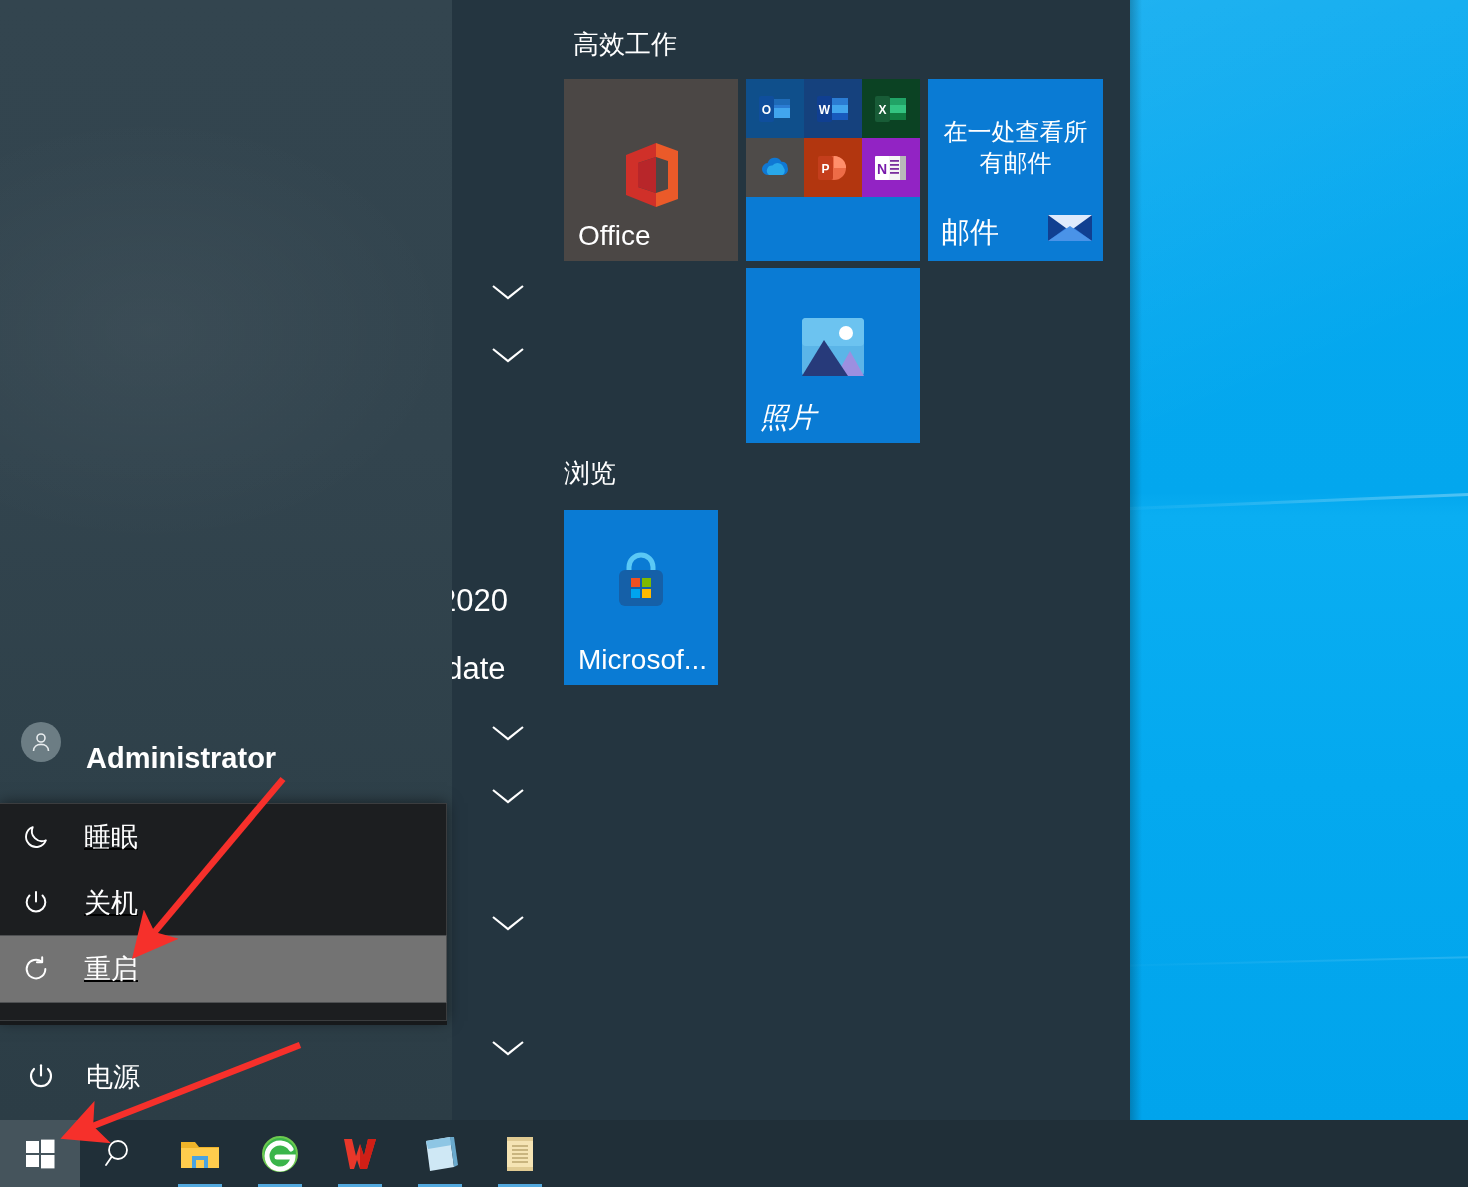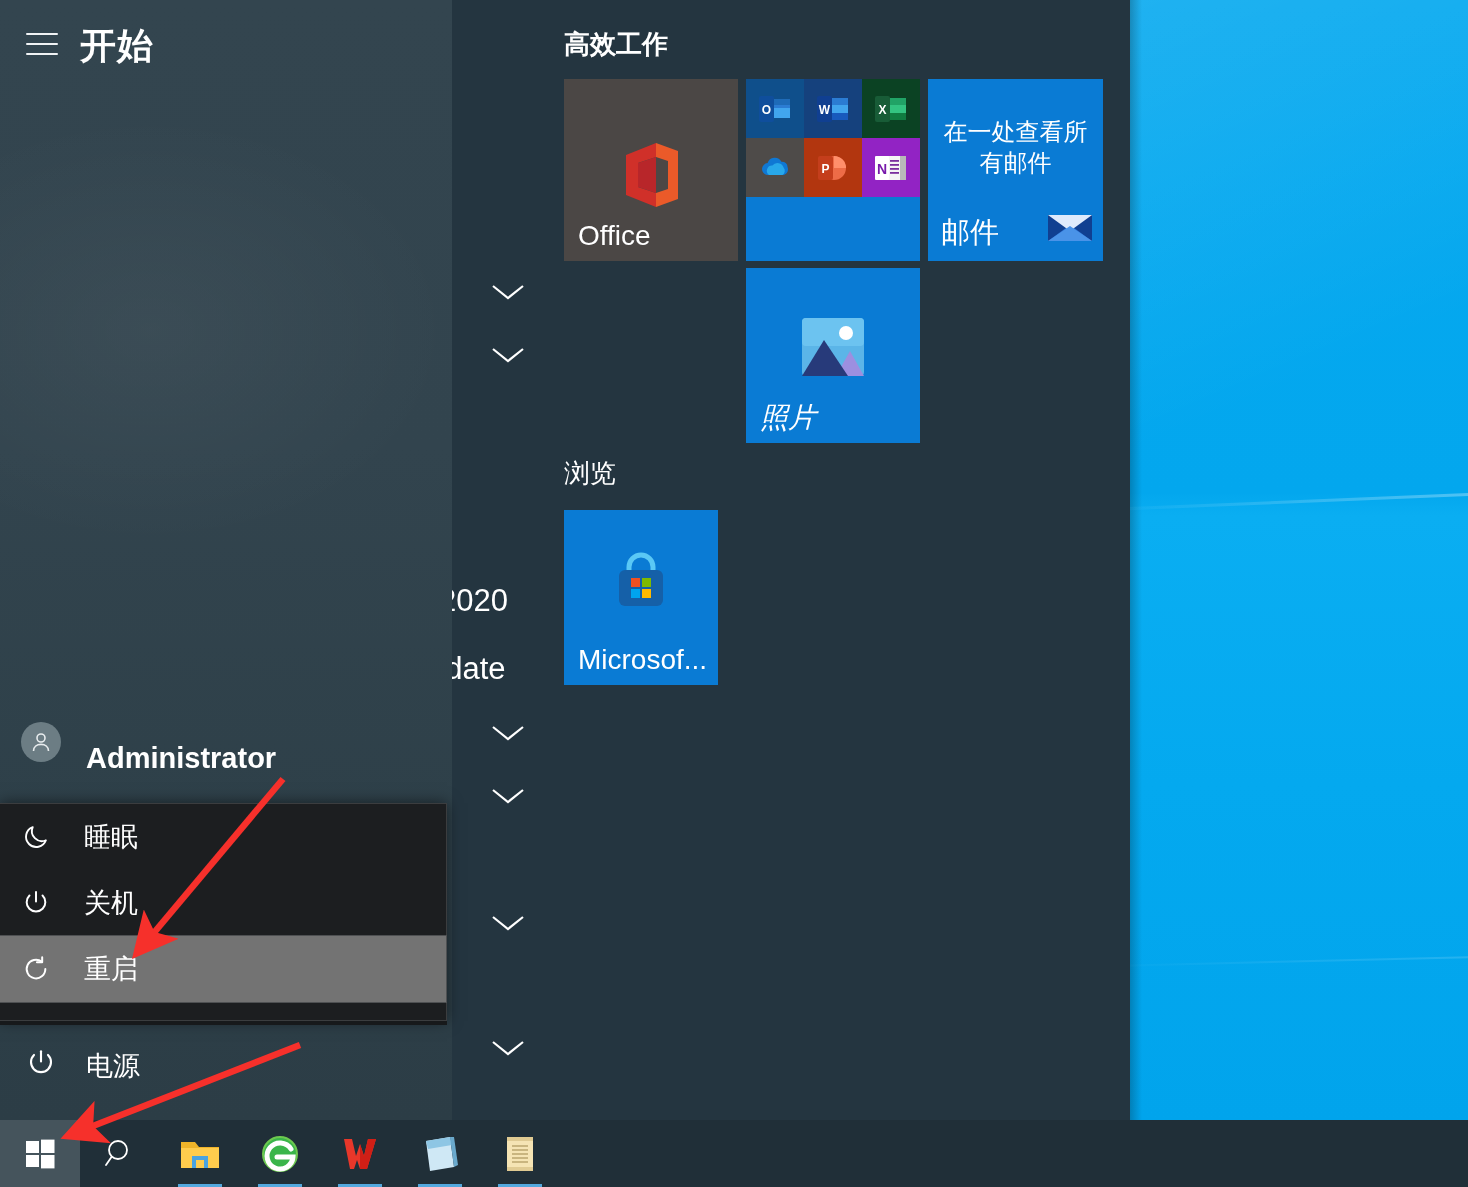--- a/index.html
+++ b/index.html
@@ -71,36 +71,36 @@
     display:flex; align-items:center; justify-content:center;
   }
   #avatar svg{ display:block; }
   #user-name{
     margin-left:25px; font-size:29px; color:#ffffff; font-weight:700;margin-top:33px;
   }
 
   
   #power-row{
     position:absolute; left:0; top:1048px; width:452px; height:58px;
-    display:flex; cursor:pointer;
+    display:flex; align-items:center; cursor:pointer;
   }
   #power-row .pwico{ width:40px; margin-left:21px; display:flex; justify-content:center; }
   #power-row .pwlabel{ margin-left:25px; font-size:27px; color:#ffffff; }
 
   
   #power-flyout{
     position:absolute; left:0; top:803px; width:447px; height:218px;
     background:#1c1e20;
     border:1px solid #3b3d3f;
     border-left:none;
     box-shadow:0 0 14px rgba(0,0,0,0.55);
     z-index:6;
   }
   .pm-item{
-    position:relative; height:66px; display:flex; align-items:center; cursor:pointer;
+    position:relative; height:66px; display:flex; align-items:center; cursor:pointer;text-decoration:underline;
   }
   .pm-item .ico{ width:44px; margin-left:14px; display:flex; justify-content:center; align-items:center; }
   .pm-item .lbl{ margin-left:26px; font-size:27px; color:#ffffff; }
   .pm-item.selected{ background:#737373; outline:1px solid #4e5052; }
   #flyout-gap{
     position:absolute; left:0; top:1021px; width:447px; height:4px;
     background:#17191b; z-index:6;
   }
 
   
@@ -190,28 +190,20 @@
 <div id="desktop">
   <div class="edgeL"></div>
   <div class="streak"></div>
   <div class="streak2"></div>
 </div>
 
 <div id="startmenu">
 
   <div id="leftrail">
 
-    <div id="header">
-      <div id="hamburger">
-        <span></span>
-          <span></span>
-          <span></span>
-      </div>
-      <div id="start-title">开始</div>
-    </div>
 
     <div id="user-row">
       <div id="avatar">
         <svg width="24" height="24" viewBox="0 0 24 24">
           <circle cx="12" cy="8" r="4" fill="none" stroke="#e8ecee" stroke-width="1.6"></circle>
           <path d="M4.5 21c0-4.2 3.4-6.6 7.5-6.6s7.5 2.4 7.5 6.6" fill="none" stroke="#e8ecee" stroke-width="1.6"></path>
         </svg>
       </div>
       <div id="user-name">Administrator</div>
     </div>
@@ -258,21 +250,21 @@
     </div>
     <div class="chev" style="left:37px; top:1038px;">
       <svg width="38" height="20" viewBox="0 0 38 20">
           <path d="M4 4 L19 16 L34 4" fill="none" stroke="#ffffff" stroke-width="2.2"></path>
         </svg>
     </div>
   </div>
 
   <div id="tiles">
 
-    <div class="group-title" style="left:9px; top:27px;font-weight:bold;">高效工作</div>
+    <div class="group-title" style="left:18px; top:27px;">高效工作</div>
 
     <div class="tile" id="tile-office">
       <div class="glyph">
         <svg width="62" height="68" viewBox="0 0 62 68">
           <path d="M36 2 L58 10 L58 58 L36 66 L36 52 L48 48 L48 20 L36 16 Z" fill="#eb5a29"></path>
           <path d="M36 2 L6 14 L6 54 L36 66 L36 52 L18 46 L18 22 L36 16 Z" fill="#d03029"></path>
           <path d="M36 16 L18 22 L18 46 L36 52 Z" fill="#b8262a"></path>
         </svg>
       </div>
       <div class="tile-label">Office</div>

